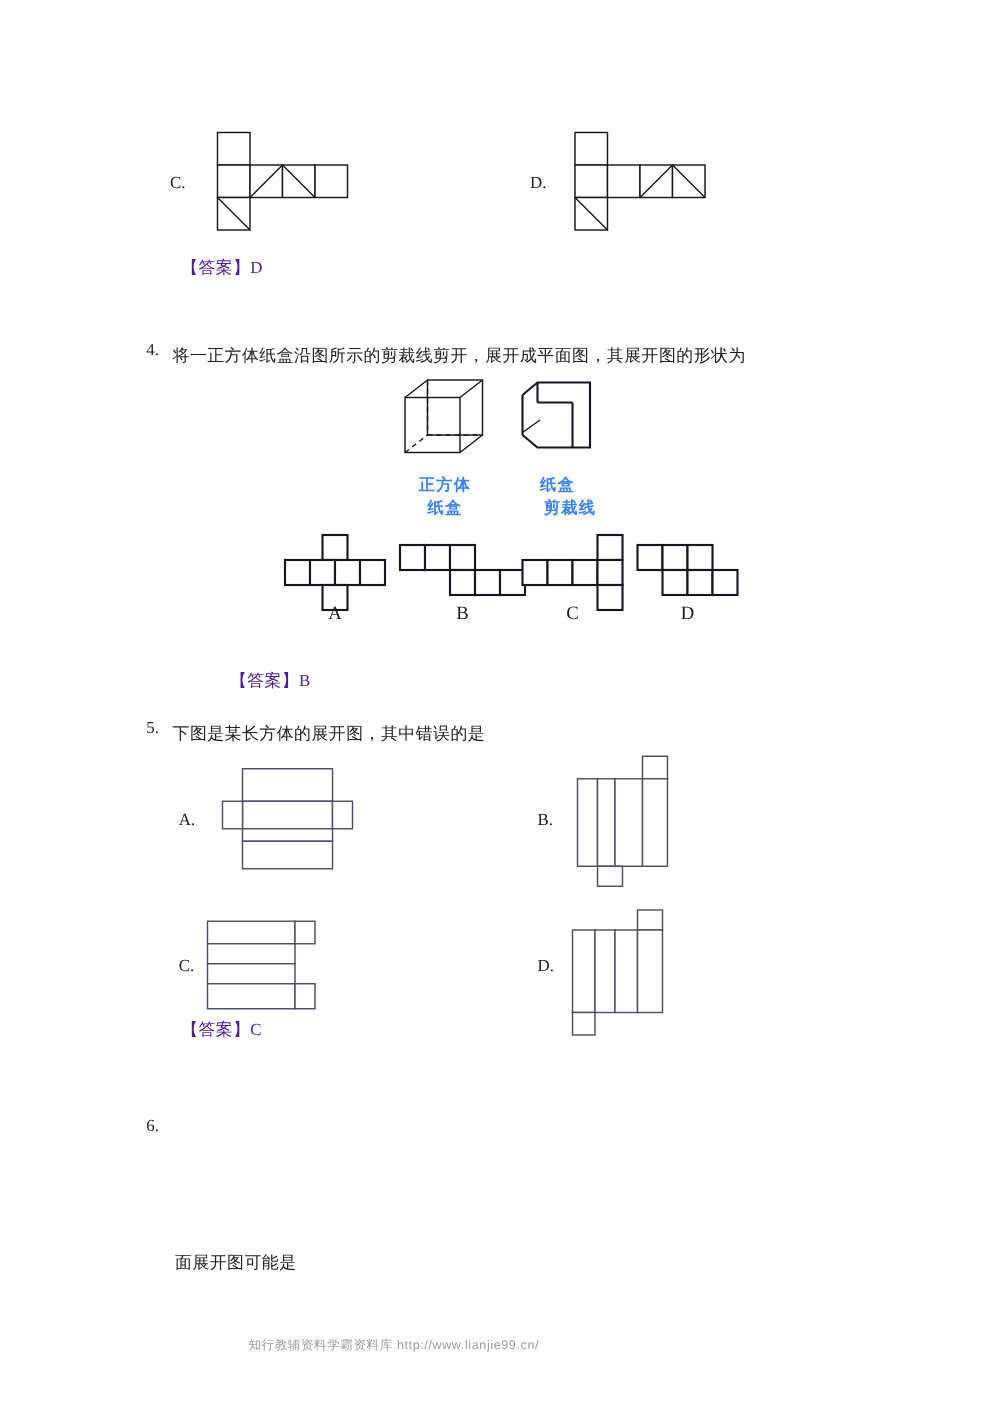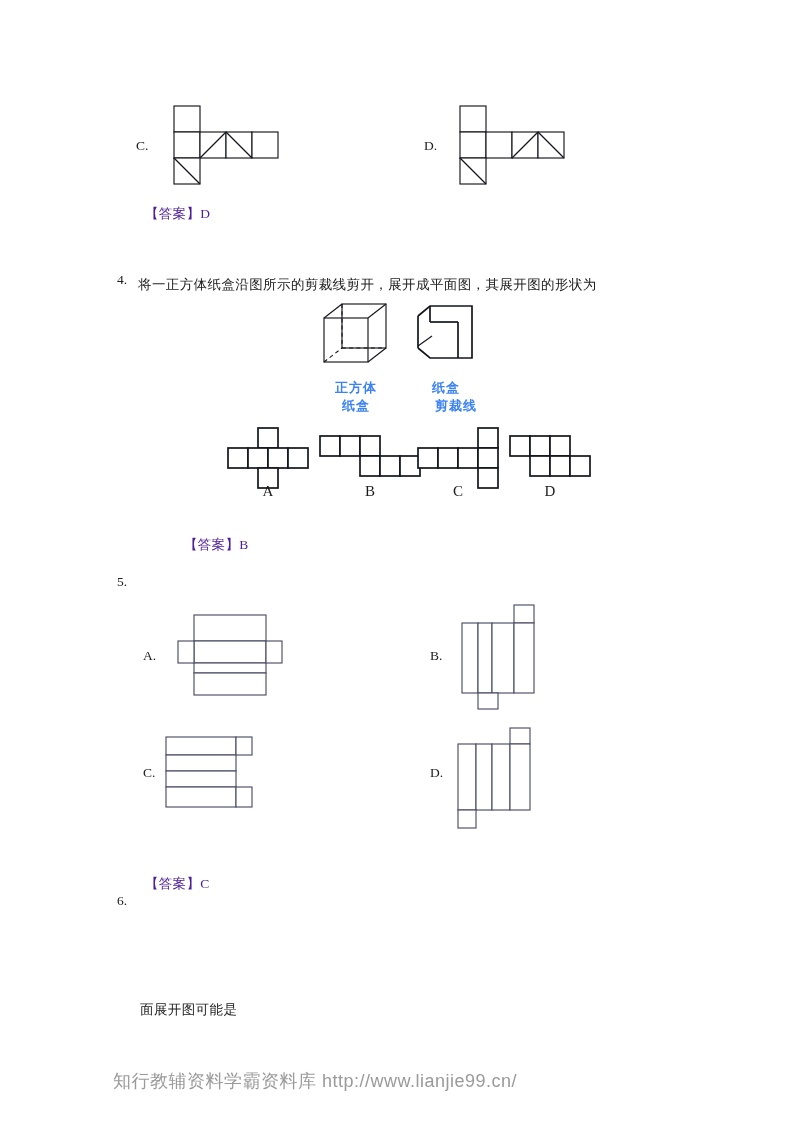--- a/index.html
+++ b/index.html
@@ -59,21 +59,21 @@
     position: absolute;
     font-size: 15px;
     color: #1a1a1a;
     text-align: center;
     font-family: "Liberation Serif", serif;
   }
   .footer {
     position: absolute;
     width: 630px;
     text-align: center;
-    font-size: 18px;
+    font-size: 10px;
     color: #9a9a9a;
     font-family: "Liberation Sans", sans-serif;
     letter-spacing: 0.5px;
   }
   
   svg { display: block; overflow: visible; }
   .fig { position: absolute; }
   .ln { stroke: #15151f; stroke-width: 1.15; fill: none; }
   .ln-thick { stroke: #15151f; stroke-width: 1.7; fill: none; }
   .ln-dash { stroke: #15151f; stroke-width: 1.1; fill: none; stroke-dasharray: 4 3.2; }
@@ -201,20 +201,21 @@
       <rect class="cell-b" x="20" y="20" width="20" height="20"></rect>
       <rect class="cell-b" x="40" y="20" width="20" height="20"></rect>
       <rect class="cell-b" x="60" y="20" width="20" height="20"></rect>
     </svg>
   </div>
   <div class="netletter" style="left:510px; top:483px; width:80px;">D</div>
 
   <div class="answer" style="left:145px; top:536px;margin-left:39px;">【答案】B</div>
 
   <div class="qnum" style="left:117px; top:574px;">5.</div>
+  <div class="qtext" style="left:138px; top:574px;">下图是某长方体的展开图，其中错误的是</div>
 
   <div class="optlabel" style="left:143px; top:648px;">A.</div>
   <div class="fig" style="left:178px; top:615px;">
     <svg width="110" height="80" viewBox="0 0 110 80">
 
       <rect class="cell-g" x="16" y="0" width="72" height="26"></rect>
       <rect class="cell-g" x="16" y="26" width="72" height="22"></rect>
       <rect class="cell-g" x="16" y="48" width="72" height="10"></rect>
       <rect class="cell-g" x="16" y="58" width="72" height="22"></rect>
 
@@ -260,20 +261,20 @@
 
       <rect class="cell-g" x="0" y="16" width="18" height="66"></rect>
       <rect class="cell-g" x="18" y="16" width="16" height="66"></rect>
       <rect class="cell-g" x="34" y="16" width="18" height="66"></rect>
       <rect class="cell-g" x="52" y="16" width="20" height="66"></rect>
 
       <rect class="cell-g" x="0" y="82" width="18" height="18"></rect>
     </svg>
   </div>
 
-  <div class="answer" style="left:145px; top:875px;">【答案】C</div>
+  <div class="answer" style="left:145px; top:815px;">【答案】C</div>
 
   <div class="qnum" style="left:117px; top:893px;">6.</div>
   <div class="qtext" style="left:140px; top:957px;margin-top:40px;">面展开图可能是</div>
 
   <div class="footer" style="left:0px; top:1069px;">知行教辅资料学霸资料库 http://www.lianjie99.cn/</div>
 
 </div>
 
 </body></html>

